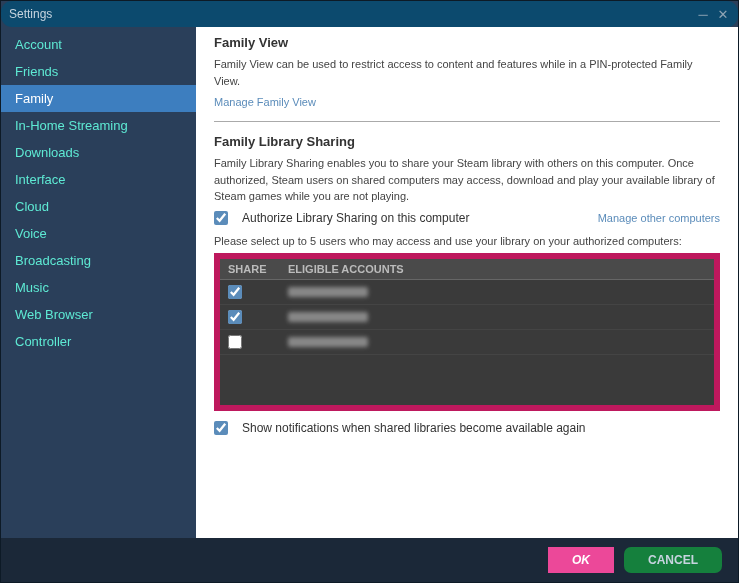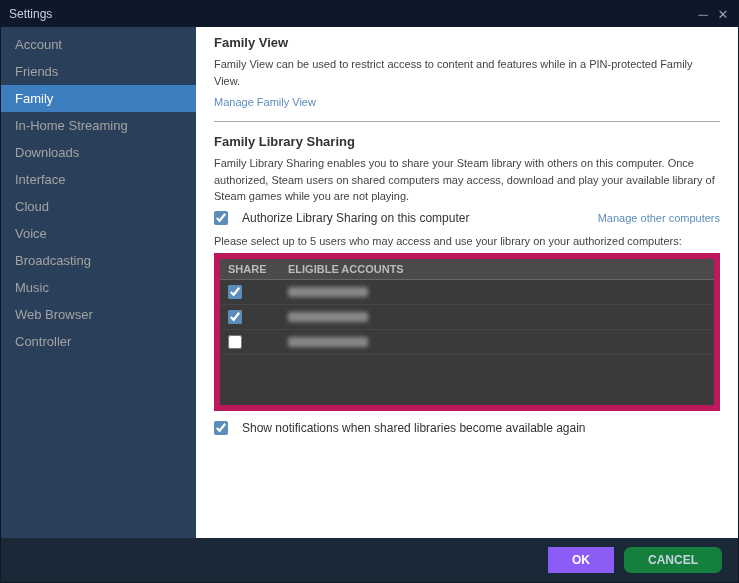--- a/index.html
+++ b/index.html
@@ -15,26 +15,27 @@
     .window {
       width: 739px;
       height: 583px;
       background: #2a3f5a;
       border: 1px solid #0d1a26;
       display: flex;
       flex-direction: column;
     }
     .titlebar {
       height: 26px;
-      background: #0f172a;
+      background: #0c4a6e;
       display: flex;
       align-items: center;
       justify-content: space-between;
       padding: 0 8px;
       flex-shrink: 0;
+      border-radius: 11px;
     }
     .titlebar-title {
       color: #c6d4df;
       font-size: 12px;
     }
     .titlebar-controls {
       display: flex;
       gap: 6px;
       align-items: center;
     }
@@ -59,21 +60,21 @@
     .sidebar {
       width: 195px;
       background: #2a3f5a;
       flex-shrink: 0;
       overflow-y: auto;
       padding: 4px 0;
     }
     .sidebar-item {
       padding: 6px 14px;
       cursor: pointer;
-      color: #a3a3a3;
+      color: #5eead4;
       font-size: 13px;
       white-space: nowrap;
     }
     .sidebar-item.active {
       background: #3d7ebf;
       color: #ffffff;
     }
     .main {
       flex: 1;
       background: #ffffff;
@@ -190,22 +191,23 @@
       flex-shrink: 0;
     }
     .footer-btn {
       padding: 6px 24px;
       font-size: 12px;
       cursor: pointer;
       border: none;
       font-weight: bold;
     }
     .btn-ok {
-      background: #8b5cf6;
+      background: #ec4899;
       color: #fff;
+      font-style: italic;
     }
     .btn-cancel {
       background: #15803d;
       color: #c6d4df;
       border-radius: 7px;
     }
     .select-info {
       font-size: 11px;
       color: #444;
       margin-bottom: 4px;

